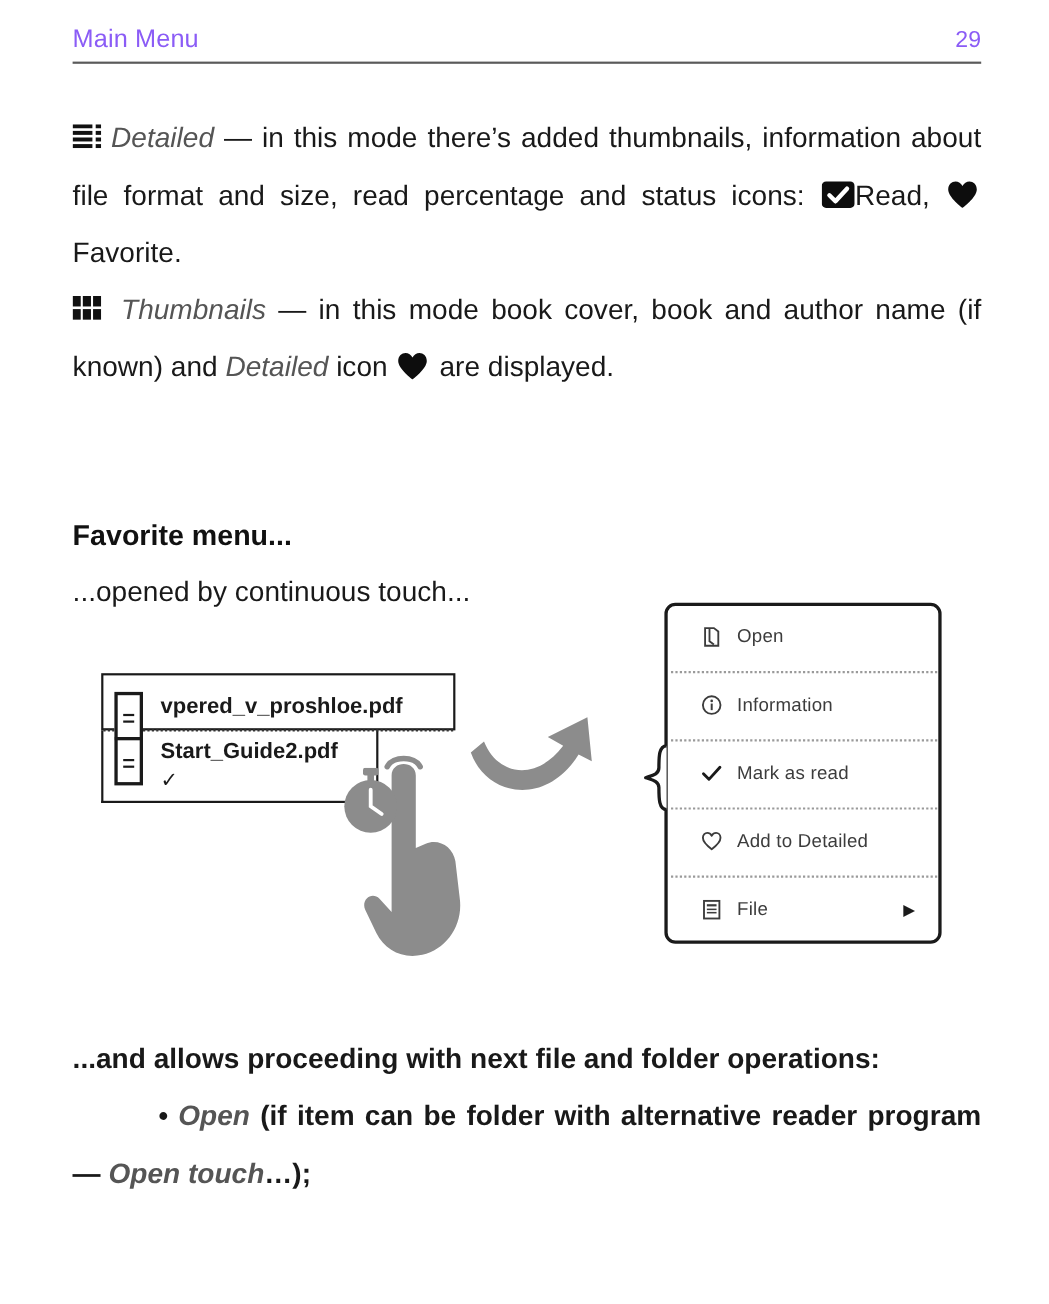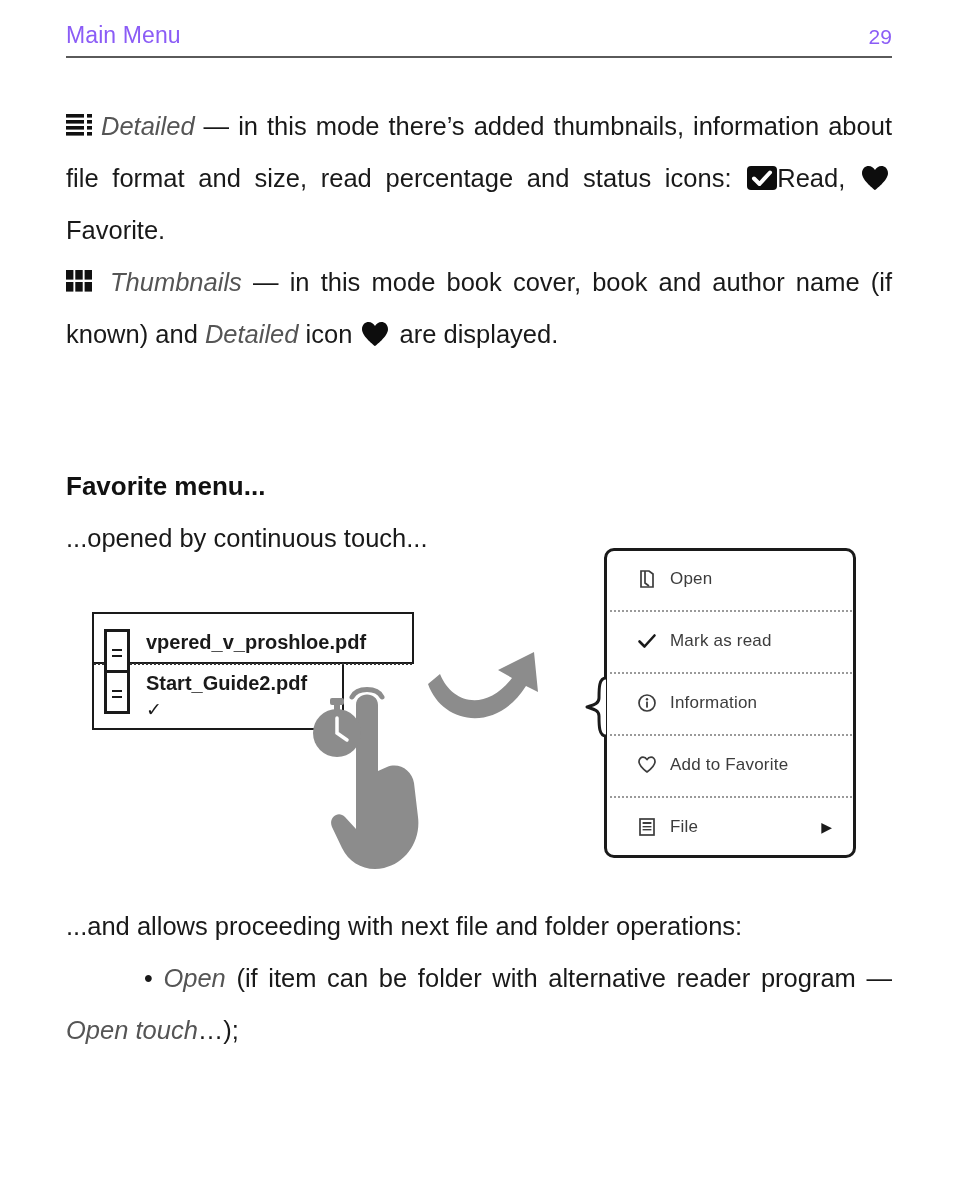--- a/index.html
+++ b/index.html
@@ -336,46 +336,46 @@
             <path d="M8 2 L8 14 L12 17" fill="none" stroke="#3c3c3c" stroke-width="1.7"></path>
           </svg>
         </span>
         <span class="ctx-label">Open</span>
         <span class="ctx-arrow"></span>
       </div>
 
       <div class="ctx-item">
         <span class="ctx-ico">
           <svg width="20" height="20" viewBox="0 0 20 20" aria-hidden="true">
-            <path d="M2.5 10.5 L7.5 15.5 L17.5 4.5" stroke="#1a1a1a" stroke-width="2.6" fill="none" stroke-linecap="round" stroke-linejoin="round"></path>
-          </svg>
-        </span>
-        <span class="ctx-label">Mark as read</span>
-        <span class="ctx-arrow"></span>
-      </div>
-
-      <div class="ctx-item">
-        <span class="ctx-ico">
-          <svg width="20" height="20" viewBox="0 0 20 20" aria-hidden="true">
             <circle cx="10" cy="10" r="8" fill="none" stroke="#3c3c3c" stroke-width="1.7"></circle>
             <circle cx="10" cy="6.2" r="1.2" fill="#3c3c3c"></circle>
             <rect x="9.1" y="8.6" width="1.8" height="6" fill="#3c3c3c"></rect>
           </svg>
         </span>
         <span class="ctx-label">Information</span>
         <span class="ctx-arrow"></span>
       </div>
 
       <div class="ctx-item">
         <span class="ctx-ico">
           <svg width="20" height="20" viewBox="0 0 20 20" aria-hidden="true">
+            <path d="M2.5 10.5 L7.5 15.5 L17.5 4.5" stroke="#1a1a1a" stroke-width="2.6" fill="none" stroke-linecap="round" stroke-linejoin="round"></path>
+          </svg>
+        </span>
+        <span class="ctx-label">Mark as read</span>
+        <span class="ctx-arrow"></span>
+      </div>
+
+      <div class="ctx-item">
+        <span class="ctx-ico">
+          <svg width="20" height="20" viewBox="0 0 20 20" aria-hidden="true">
             <path d="M10 17 C 10 17 2 11 2 6.6 C 2 3.8 4 2.2 6 2.2 C 7.7 2.2 9.2 3.3 10 4.7 C 10.8 3.3 12.3 2.2 14 2.2 C 16 2.2 18 3.8 18 6.6 C 18 11 10 17 10 17 Z" fill="none" stroke="#3c3c3c" stroke-width="1.7" stroke-linejoin="round"></path>
           </svg>
         </span>
-        <span class="ctx-label">Add to Favorite</span>
+        <span class="ctx-label">Add to Detailed</span>
         <span class="ctx-arrow"></span>
       </div>
 
       <div class="ctx-item">
         <span class="ctx-ico">
           <svg width="20" height="20" viewBox="0 0 20 20" aria-hidden="true">
             <rect x="3" y="2" width="14" height="16" fill="none" stroke="#3c3c3c" stroke-width="1.7"></rect>
             <rect x="5.6" y="5" width="8.8" height="2" fill="#3c3c3c"></rect>
             <rect x="5.6" y="9" width="8.8" height="1.4" fill="#3c3c3c"></rect>
             <rect x="5.6" y="12" width="8.8" height="1.4" fill="#3c3c3c"></rect>
@@ -383,21 +383,21 @@
         </span>
         <span class="ctx-label">File</span>
         <span class="ctx-arrow">▶</span>
       </div>
 
 
     </div>
   </div>
 </div>
 
-<div class="content" style="top: 900px;">
+<div class="content" style="top: 937px; font-weight: bold;">
   <p class="body">...and allows proceeding with next file and folder operations:</p>
 
   <div class="bullet-wrap">
     <p class="bullet">
       <span class="bl-dot">•</span>
       <span class="ital">Open</span><span> (if item can be folder with alternative reader program — </span><span class="ital">Open touch</span><span>…);</span>
     </p>
   </div>
 </div>
 

